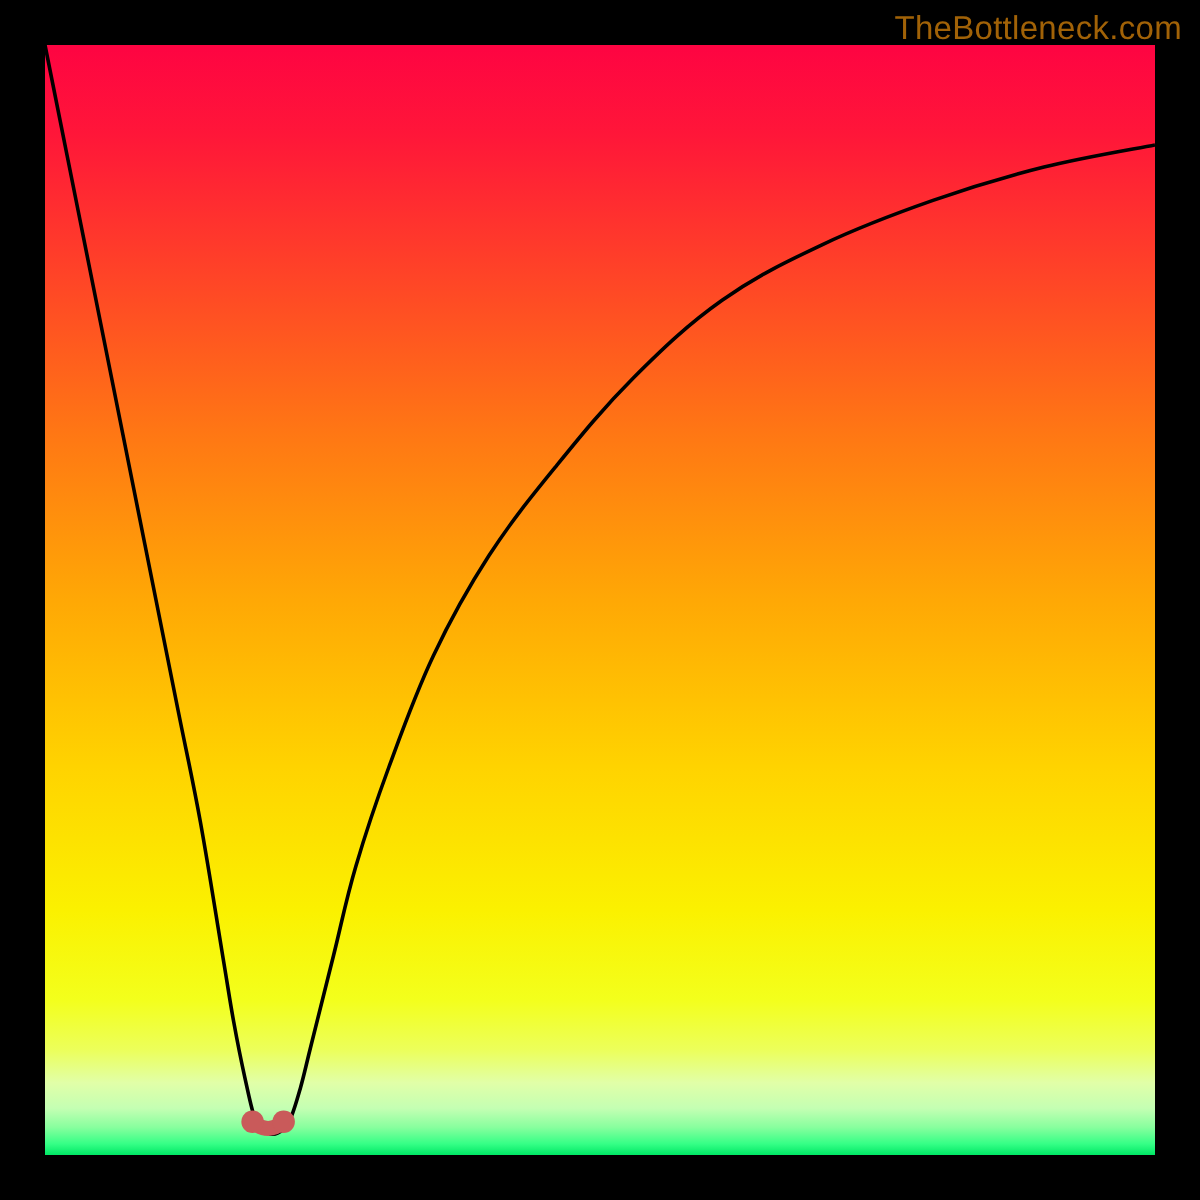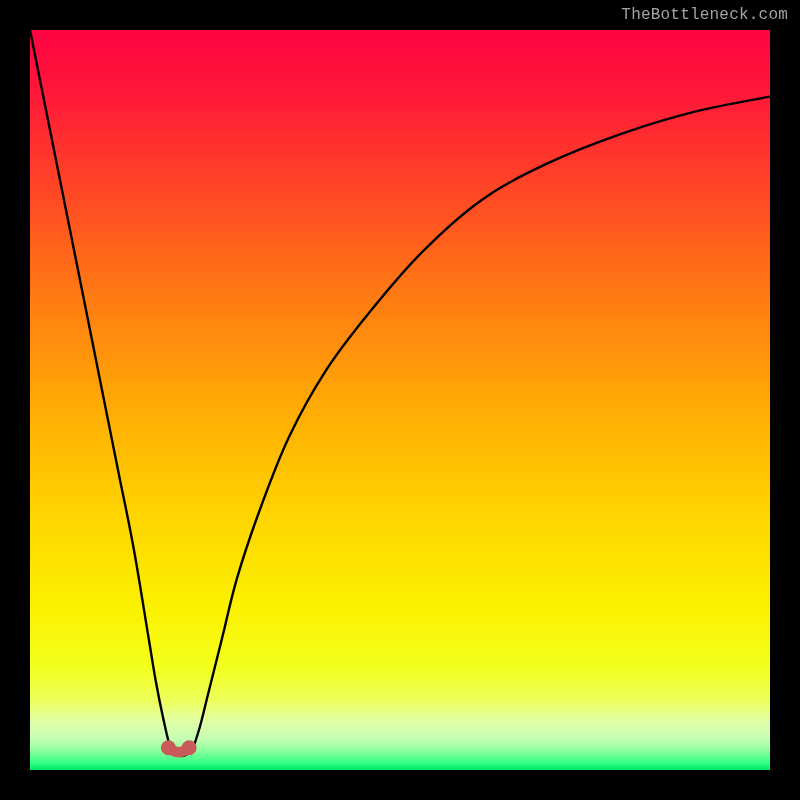--- a/index.html
+++ b/index.html
@@ -26,25 +26,24 @@
     overflow: hidden;
   }
   .gradient {
     position: absolute;
     left: 0; top: 0; right: 0; bottom: 0;
   }
   .watermark {
     position: absolute;
     top: 6px;
     right: 12px;
-    color: #a3a3a3;
-    font-size: 16px;
+    color: #a16207;
+    font-size: 22px;
     letter-spacing: 0.2px;
     font-weight: 400;
-    font-family: Liberation Mono, monospace;
   }
   svg.curve {
     position: absolute;
     left: 0; top: 0;
     width: 740px;
     height: 740px;
   }
 </style>
 </head>
 <body>

